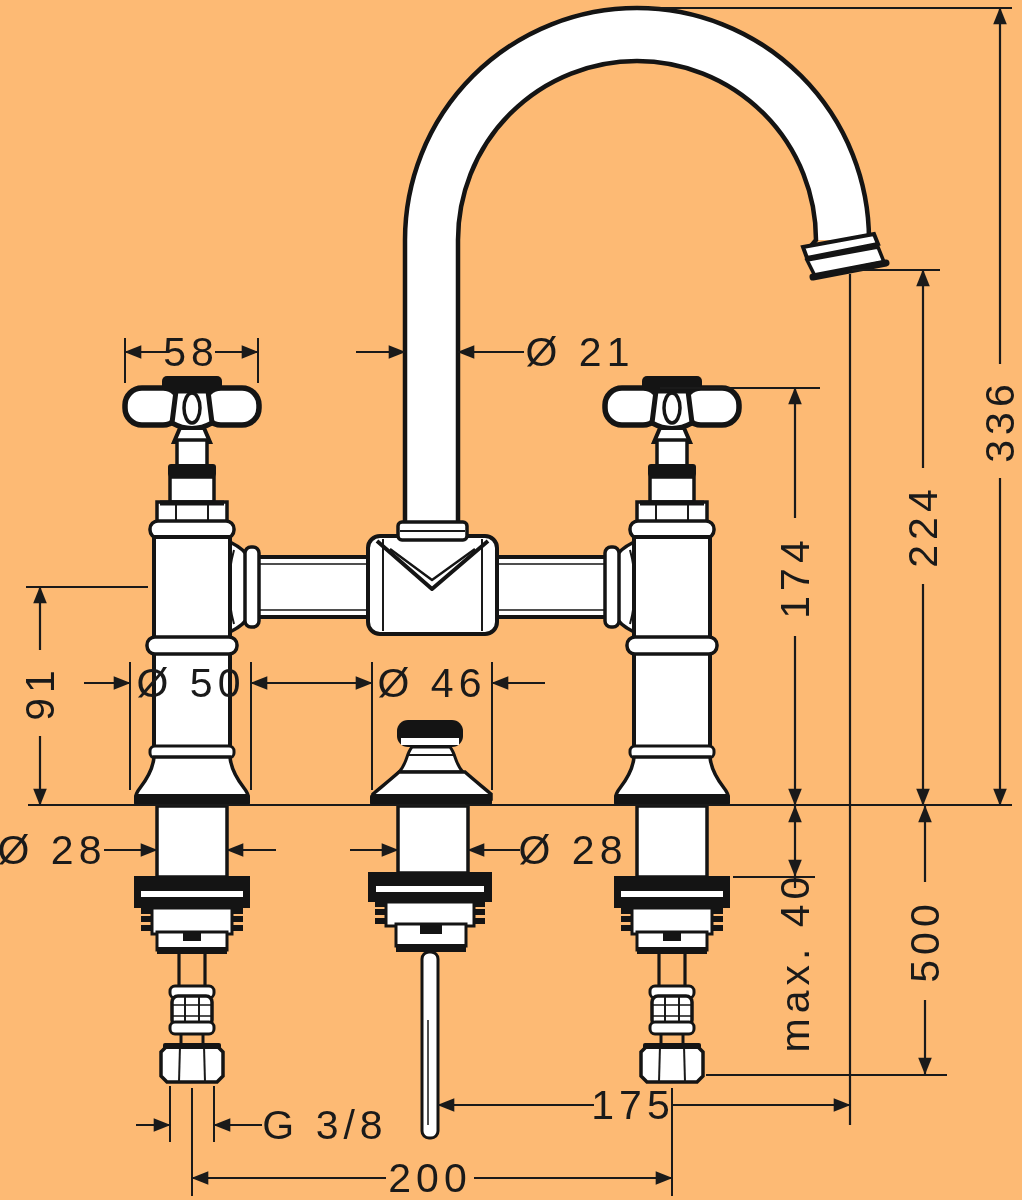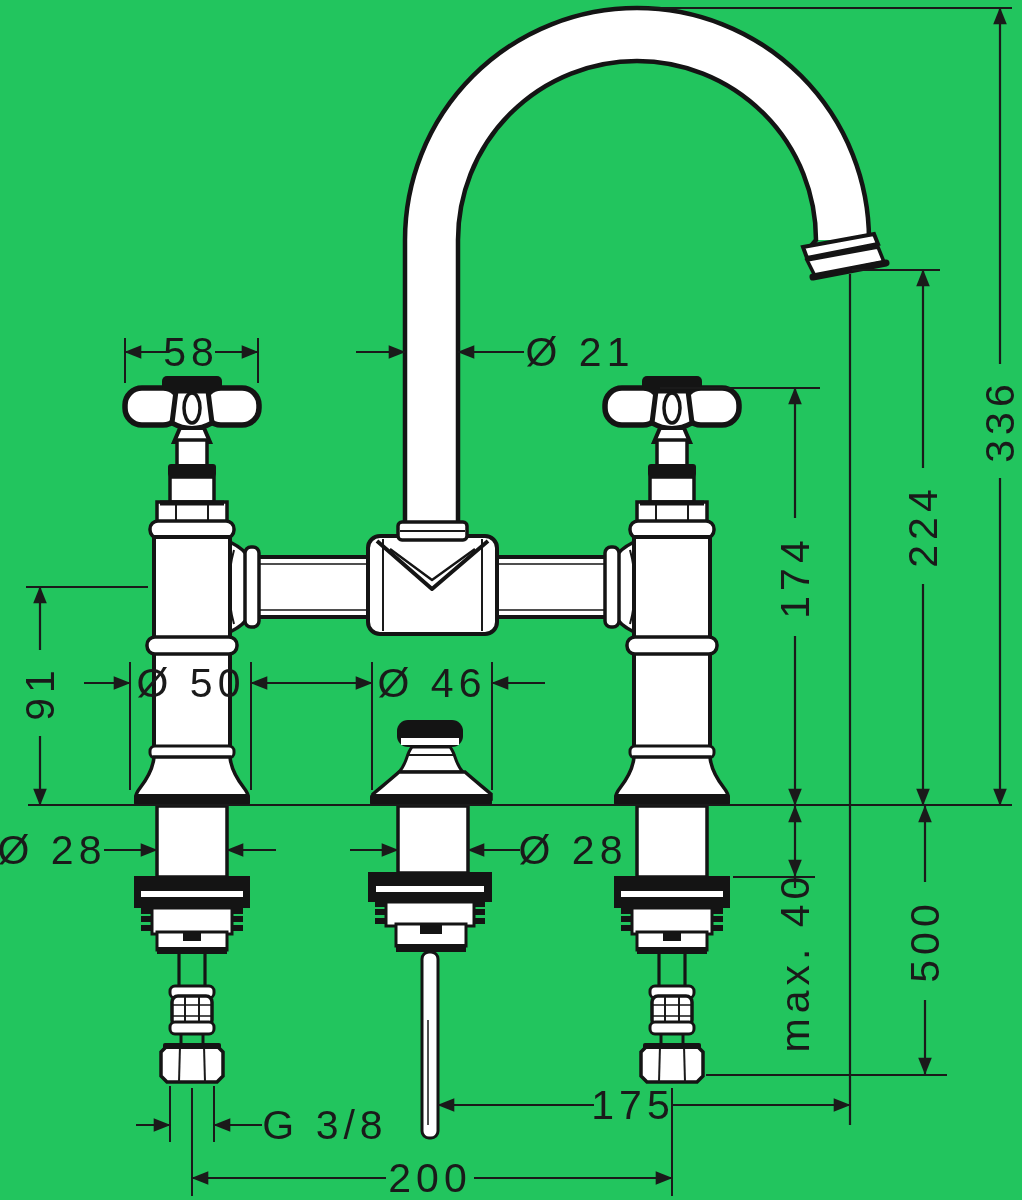--- a/index.html
+++ b/index.html
@@ -1,16 +1,16 @@
 <!DOCTYPE html>
 <html><head>
 <meta charset="utf-8">
 <style>
   html,body{margin:0;padding:0;background:#ffffff;}
-  #stage{width:1022px;height:1200px;background:#22c55e;position:relative;overflow:hidden;}
+  #stage{width:1022px;height:1200px;background:#fdba74;position:relative;overflow:hidden;}
   svg{display:block;}
   .dim{
     font-family:"Liberation Sans","DejaVu Sans",sans-serif;
     font-size:41px;
     letter-spacing:5px;
     fill:#1a1a1a;
     font-weight:400;
   }
   .outline{stroke:#141414;fill:#ffffff;}
   .blk{fill:#141414;stroke:none;}

